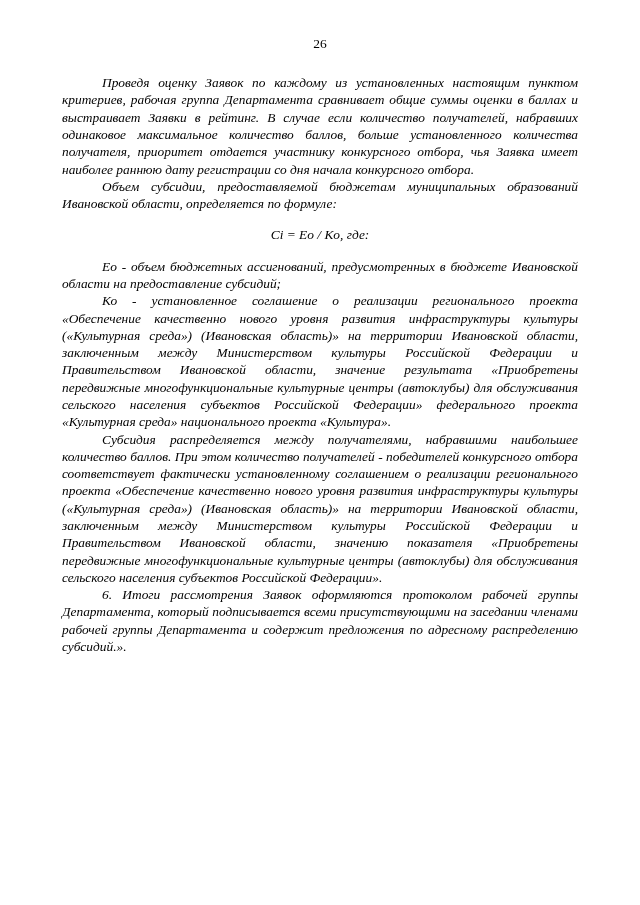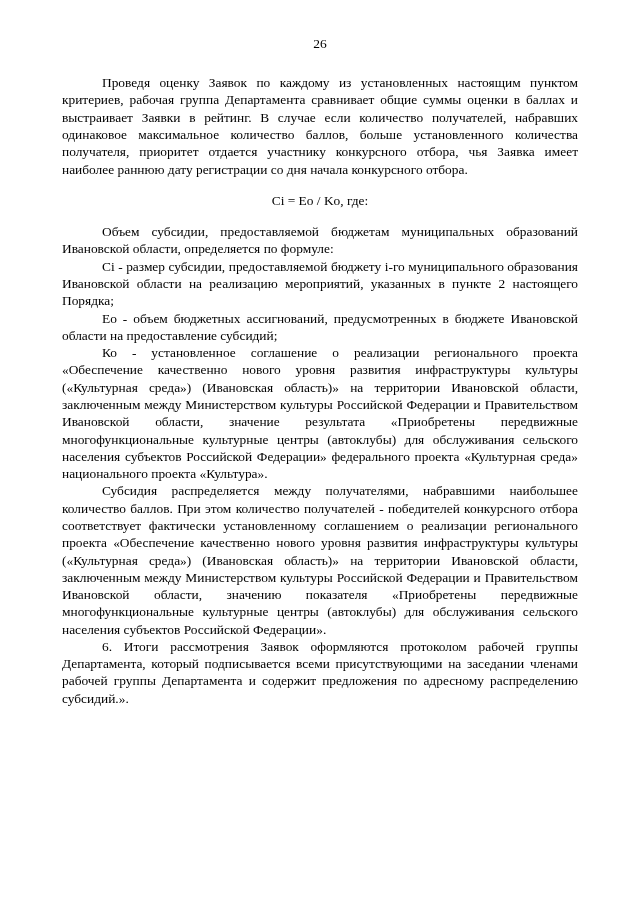--- a/index.html
+++ b/index.html
@@ -25,20 +25,21 @@
     text-align: center;
     font-size: 13.5px;
     line-height: 1.2;
     margin-bottom: 22px;
   }
   .body-text {
     font-size: 13.4px;
     line-height: 1.29;
     text-align: justify;
     text-justify: inter-word;
+    font-style: italic;
   }
   .para {
     text-indent: 40px;
     margin: 0 0 0 0;
     text-align: justify;
   }
   .formula {
     text-align: center;
     text-indent: 0;
     margin: 14px 0 14px 0;
@@ -48,25 +49,24 @@
 <body>
 
 <div class="page">
 
   <div class="page-number">26</div>
 
   <div class="body-text">
 
     <p class="para">Проведя оценку Заявок по каждому из установленных настоящим пунктом критериев, рабочая группа Департамента сравнивает общие суммы оценки в баллах и выстраивает Заявки в рейтинг. В случае если количество получателей, набравших одинаковое максимальное количество баллов, больше установленного количества получателя, приоритет отдается участнику конкурсного отбора, чья Заявка имеет наиболее раннюю дату регистрации со дня начала конкурсного отбора.</p>
 
+    <p class="para">Объем субсидии, предоставляемой бюджетам муниципальных образований Ивановской области, определяется по формуле:</p>
+
     <p class="para formula">Ci = Eo / Ko, где:</p>
 
-    <p class="para">Объем субсидии, предоставляемой бюджетам муниципальных образований Ивановской области, определяется по формуле:</p>
-
-    <p class="para">Ci - размер субсидии, предоставляемой бюджету i-го муниципального образования Ивановской области на реализацию мероприятий, указанных в пункте 2 настоящего Порядка;</p>
 
     <p class="para">Eo - объем бюджетных ассигнований, предусмотренных в бюджете Ивановской области на предоставление субсидий;</p>
 
     <p class="para">Ко - установленное соглашение о реализации регионального проекта «Обеспечение качественно нового уровня развития инфраструктуры культуры («Культурная среда») (Ивановская область)» на территории Ивановской области, заключенным между Министерством культуры Российской Федерации и Правительством Ивановской области, значение результата «Приобретены передвижные многофункциональные культурные центры (автоклубы) для обслуживания сельского населения субъектов Российской Федерации» федерального проекта «Культурная среда» национального проекта «Культура».</p>
 
     <p class="para">Субсидия распределяется между получателями, набравшими наибольшее количество баллов. При этом количество получателей - победителей конкурсного отбора соответствует фактически установленному соглашением о реализации регионального проекта «Обеспечение качественно нового уровня развития инфраструктуры культуры («Культурная среда») (Ивановская область)» на территории Ивановской области, заключенным между Министерством культуры Российской Федерации и Правительством Ивановской области, значению показателя «Приобретены передвижные многофункциональные культурные центры (автоклубы) для обслуживания сельского населения субъектов Российской Федерации».</p>
 
 
     <p class="para">6. Итоги рассмотрения Заявок оформляются протоколом рабочей группы Департамента, который подписывается всеми присутствующими на заседании членами рабочей группы Департамента и содержит предложения по адресному распределению субсидий.».</p>
 

